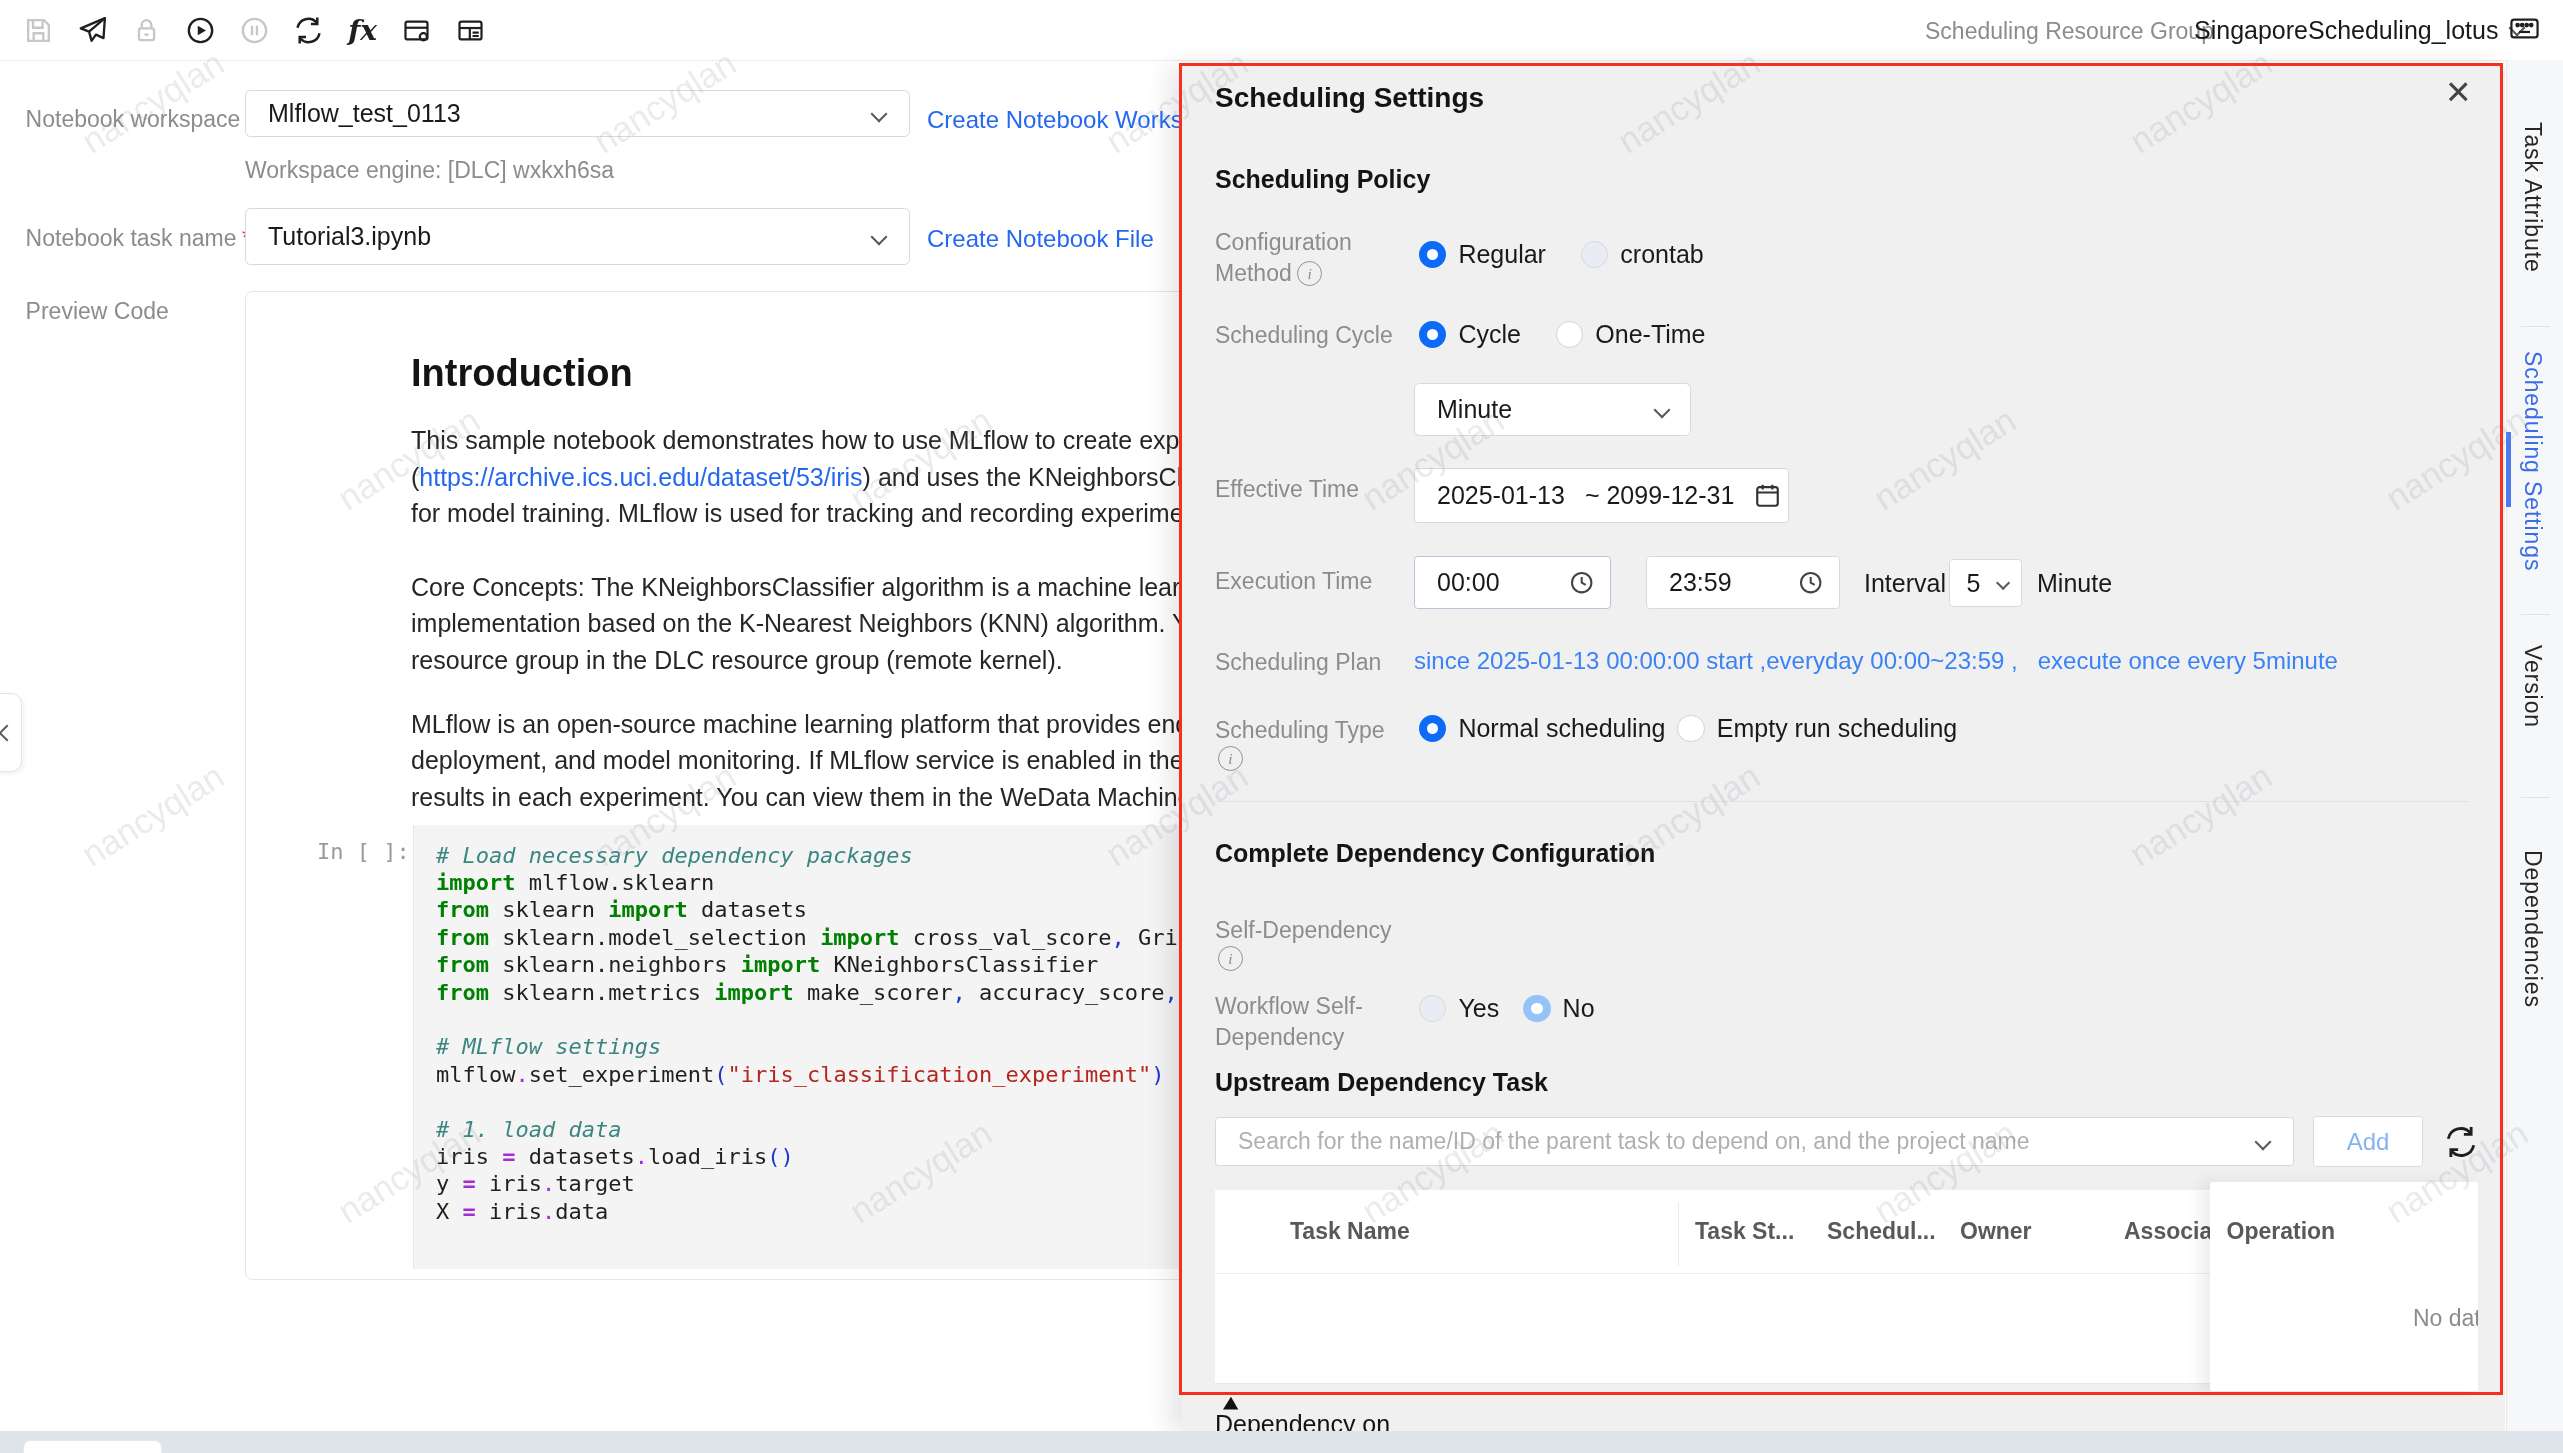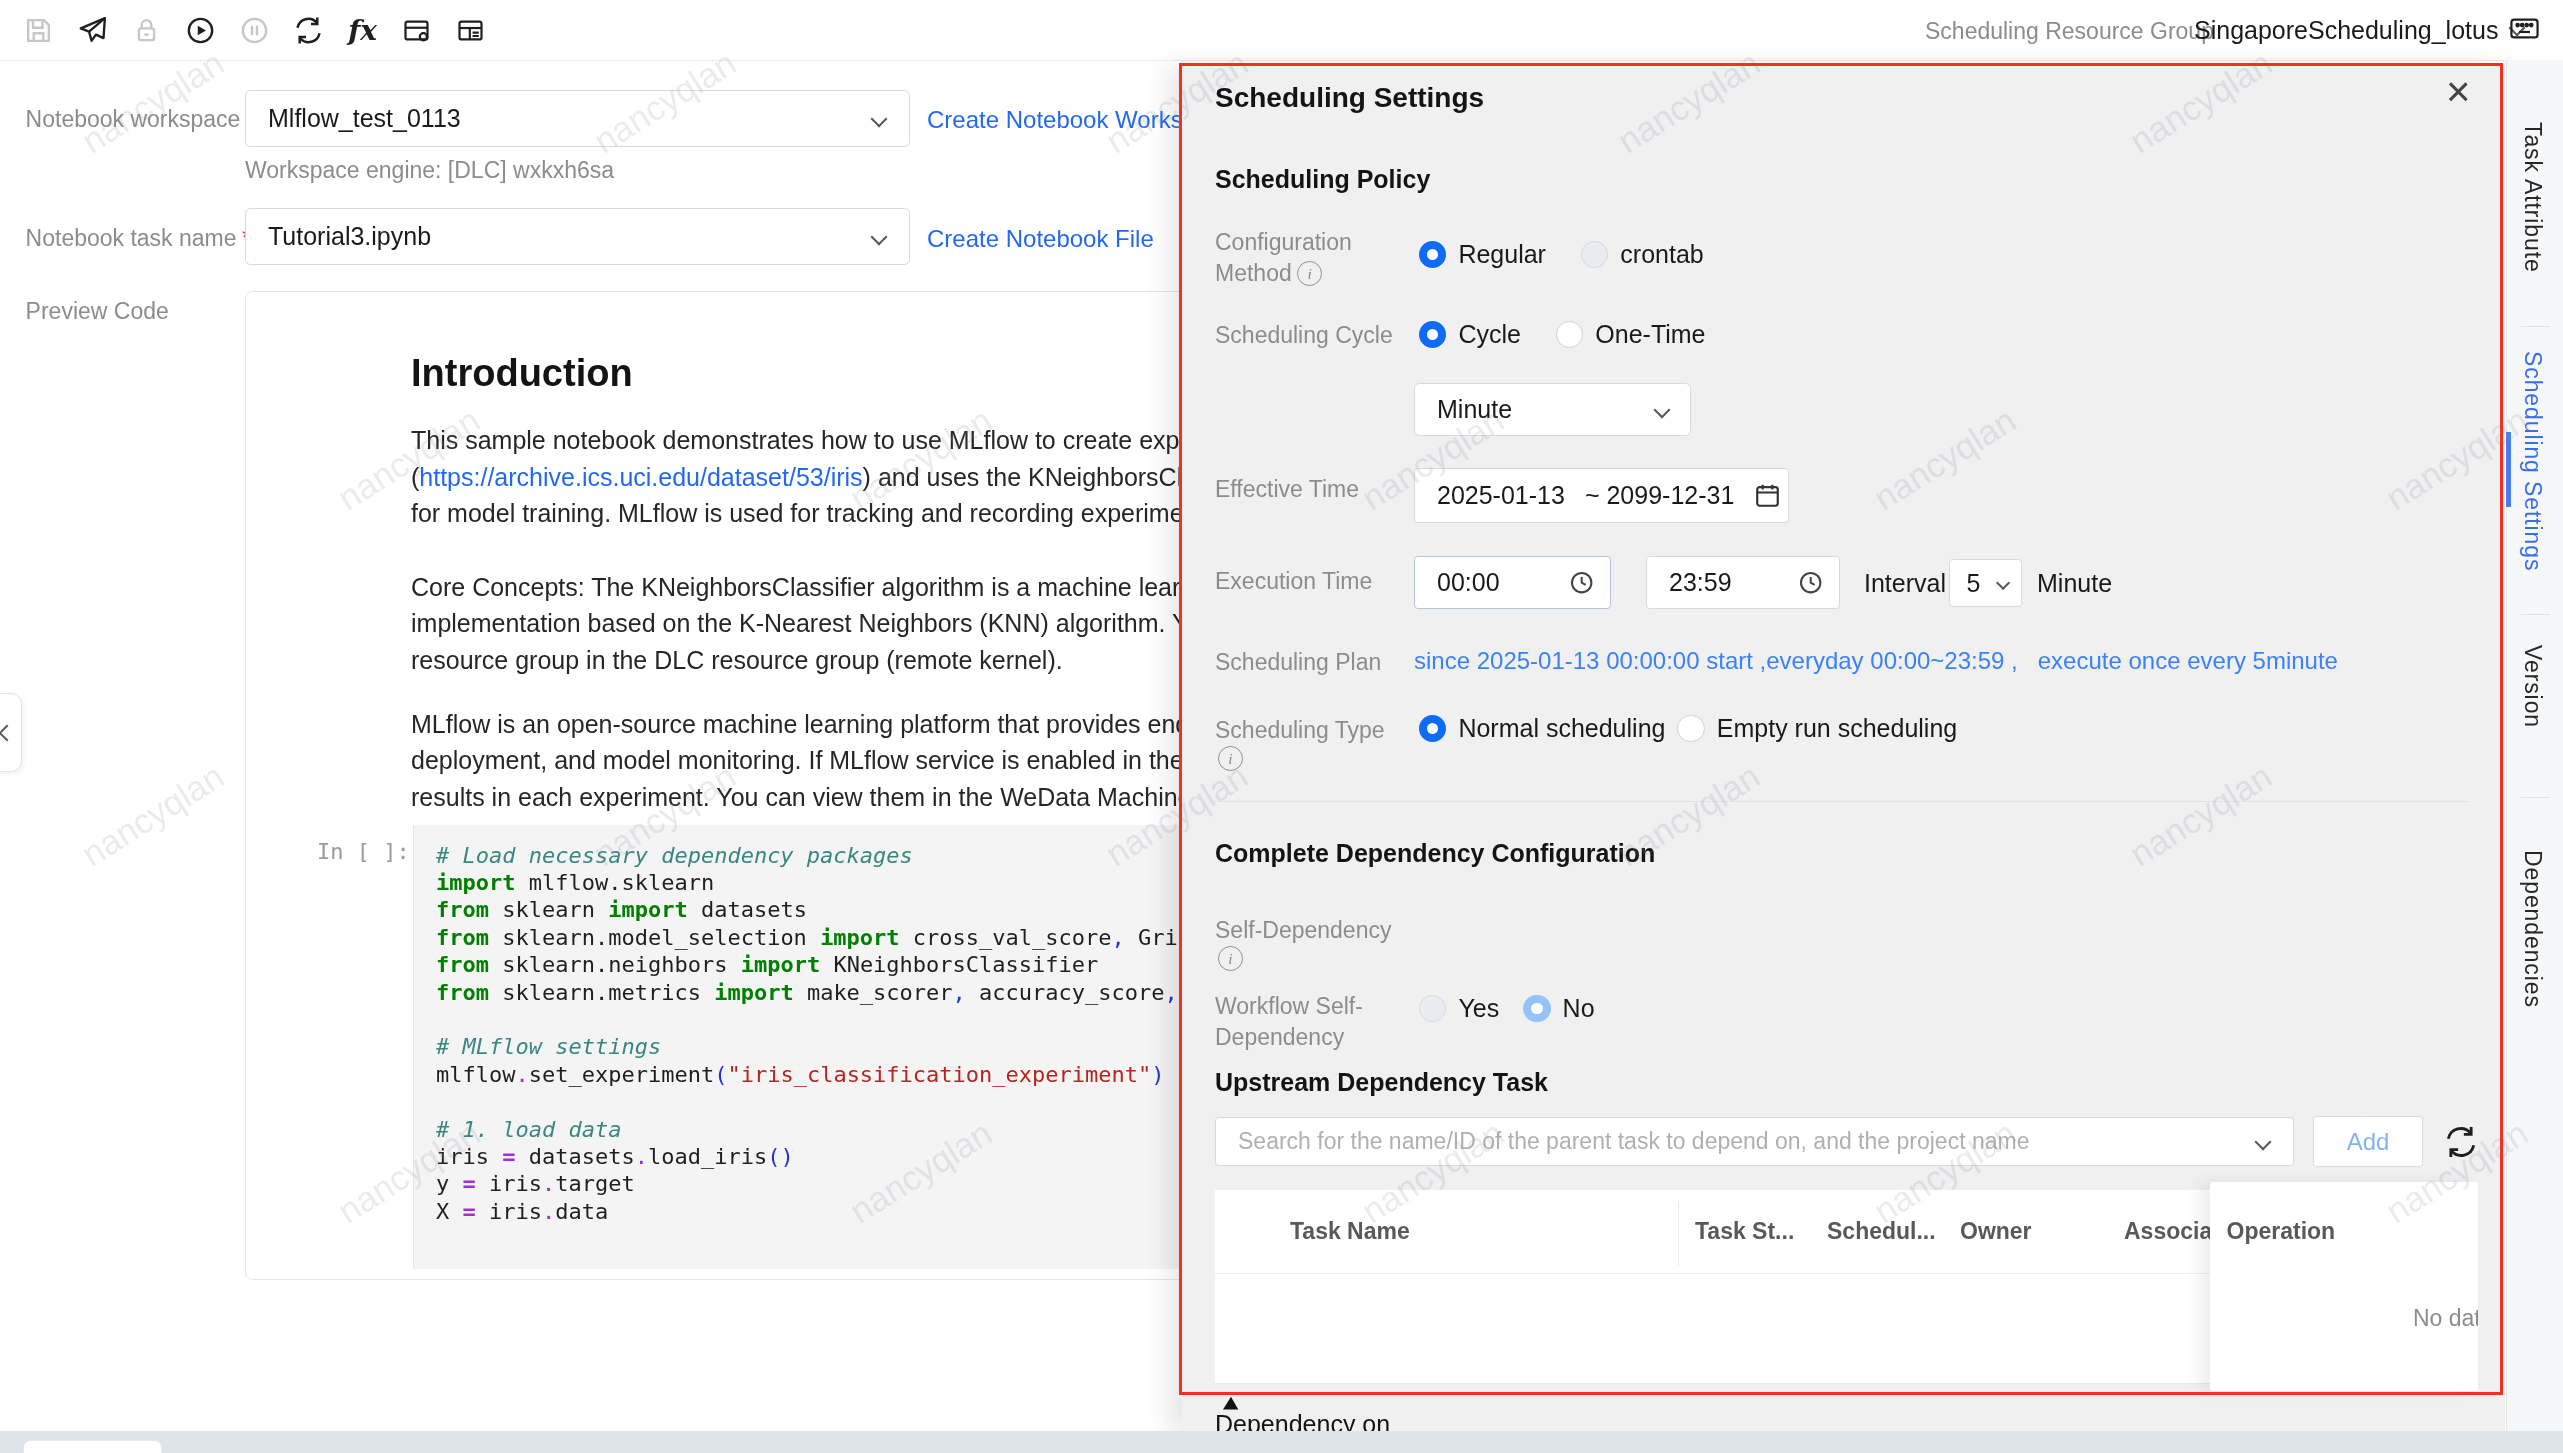--- a/index.html
+++ b/index.html
@@ -134,21 +134,21 @@
           <circle cx="7" cy="9.5" r="0.9" fill="currentColor"></circle>
           <circle cx="10.3" cy="9.5" r="0.9" fill="currentColor"></circle>
           <circle cx="13.6" cy="9.5" r="0.9" fill="currentColor"></circle>
           <circle cx="16.9" cy="9.5" r="0.9" fill="currentColor"></circle>
           <path d="M8 14.5h8"></path>
         </svg>
     </div>
   </div>
 
   <div class="abs flabel" style="left:25.6px;top:106px"><span>Notebook workspace</span><span class="star">*</span></div>
-  <div class="abs select" style="left:245px;top:90px;width:665px;height:57px;padding-right:24px">
+  <div class="abs select" style="left:245px;top:90px;width:665px;height:47px;padding-right:24px">
     <span class="selval">Mlflow_test_0113</span>
     <span class="chev"></span>
   </div>
   <div class="abs link" style="left:927px;top:106px">Create Notebook Workspace</div>
   <div class="abs flabel" style="left:245px;top:157px">Workspace engine: [DLC] wxkxh6sa</div>
 
   <div class="abs flabel" style="left:25.6px;top:225px"><span>Notebook task name</span><span class="star">*</span></div>
   <div class="abs select" style="left:245px;top:208px;width:665px;height:57px;padding-right:24px">
     <span class="selval">Tutorial3.ipynb</span>
     <span class="chev"></span>

